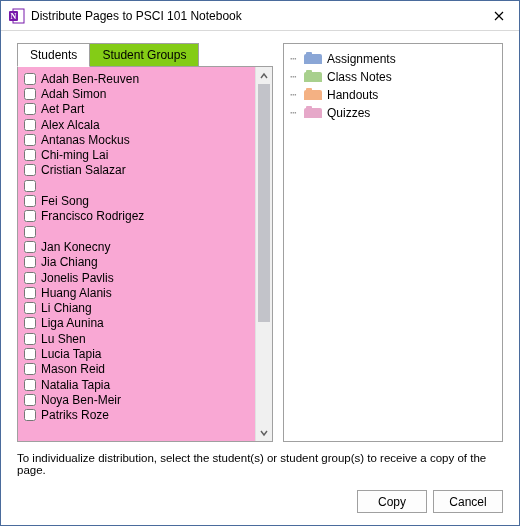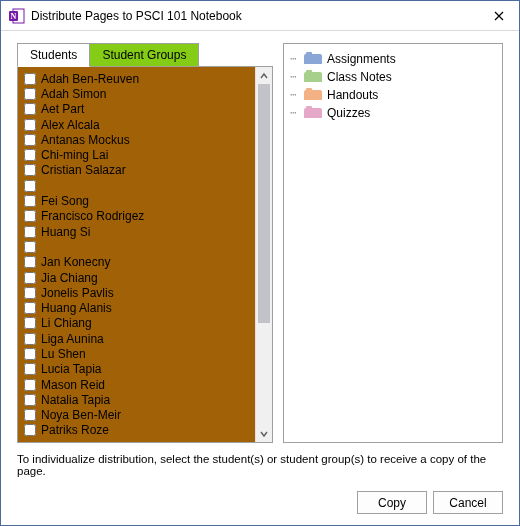--- a/index.html
+++ b/index.html
@@ -59,21 +59,21 @@
     }
     .tab.active {
       background: #fff;
       border-bottom: 1px solid #fff;
       z-index: 2;
     }
     .listbox {
       flex: 1;
       border: 1px solid #a0a0a0;
       margin-top: -1px;
-      background: #a16207;
+      background: #f9a8d4;
       position: relative;
       display: flex;
     }
     .list-scroll {
       flex: 1;
       overflow: hidden;
       padding: 4px 2px;
     }
     .student-row {
       display: flex;
@@ -218,24 +218,20 @@
             <div class="student-row">
               <input type="checkbox" style="">
               <span>Fei Song</span>
             </div>
             <div class="student-row">
               <input type="checkbox" style="">
               <span>Francisco Rodrigez</span>
             </div>
             <div class="student-row">
               <input type="checkbox" style="">
-              <span>Huang Si</span>
-            </div>
-            <div class="student-row">
-              <input type="checkbox" style="">
             </div>
             <div class="student-row">
               <input type="checkbox" style="">
               <span>Jan Konecny</span>
             </div>
             <div class="student-row">
               <input type="checkbox" style="">
               <span>Jia Chiang</span>
             </div>
             <div class="student-row">

